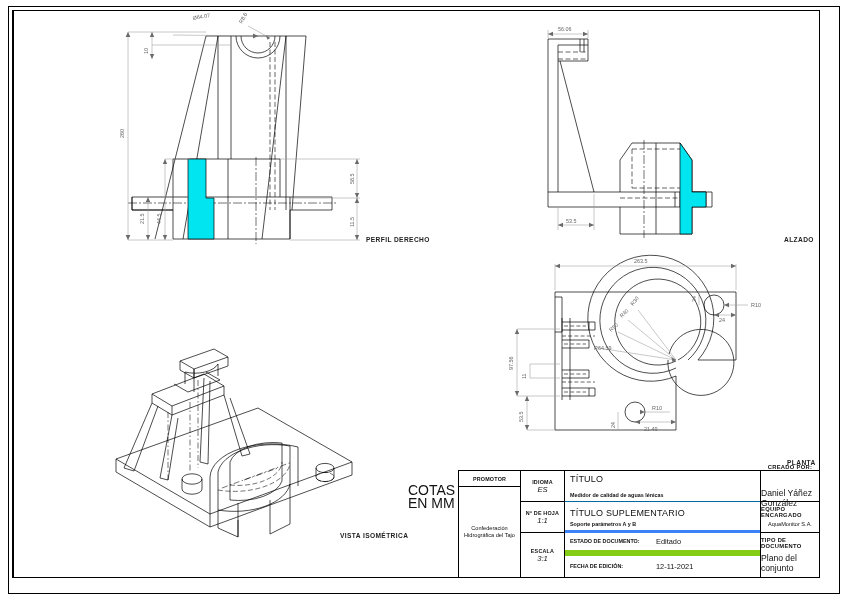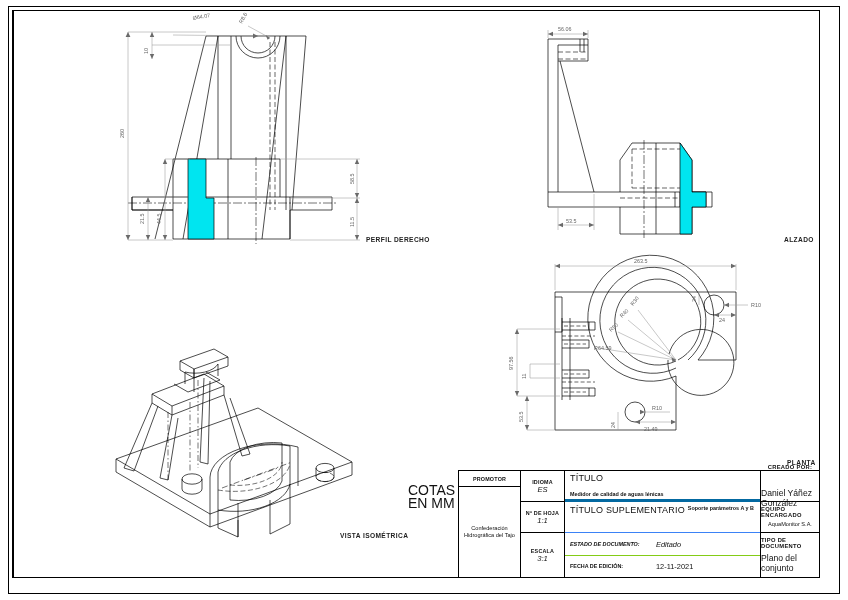--- a/index.html
+++ b/index.html
@@ -81,23 +81,23 @@
   .r2 { height: 16px; border-bottom: 1px solid #000; }
   .r3 { flex: 1; }
 
   .mid-stack { display:flex; flex-direction:column; height:100%; }
   .mid-stack > div { display:flex; align-items:center; justify-content:center; flex-direction:column; }
   .m1 { height: 31px; border-bottom: 1px solid #000; }
   .m2 { height: 31px; border-bottom: 1px solid #000; }
   .m3 { flex: 1; }
 
   .tit-stack { display:flex; flex-direction:column; height:100%; }
-  .t1 { height: 31px; border-bottom: 3px solid #0369a1; padding: 3px 5px; display:flex; flex-direction:column; justify-content:center; gap:8px;}
-  .t2 { height: 31px; border-bottom: 1px solid #3b82f6; padding: 3px 5px; display:flex; justify-content:flex-start; gap:3px;}
-  .t3 { height: 23px; border-bottom: 1px solid #84cc16; display:flex; align-items:center; padding: 0 5px; font-style: italic; }
+  .t1 { height: 31px; border-bottom: 1px solid #0369a1; padding: 3px 5px; display:flex; flex-direction:column; justify-content:center; gap:8px;}
+  .t2 { height: 31px; border-bottom: 3px solid #3b82f6; padding: 3px 5px; display:flex; flex-direction:column; justify-content:flex-end; gap:3px;}
+  .t3 { height: 23px; border-bottom: 6px solid #84cc16; display:flex; align-items:center; padding: 0 5px; }
   .t4 { flex:1; display:flex; align-items:center; padding: 0 5px; }
   .kv { display:flex; width:100%; align-items:center; }
   .kv .k { font-size:5.4px; font-weight:bold; color:#111; line-height:6.2px; width: 86px; }
   .kv .v { font-size:7.4px; color:#111; }
 
   .rt-stack { display:flex; flex-direction:column; height:100%; }
   .rt1 { height: 31px; border-bottom:1px solid #000; display:flex; flex-direction:column; align-items:center; justify-content:center; gap:18px;}
   .rt2 { height: 31px; border-bottom:1px solid #000; display:flex; flex-direction:column; align-items:center; justify-content:center; gap:3px;}
   .rt3 { flex:1; display:flex; flex-direction:column; align-items:center; justify-content:center; gap:4px;}
 </style>

